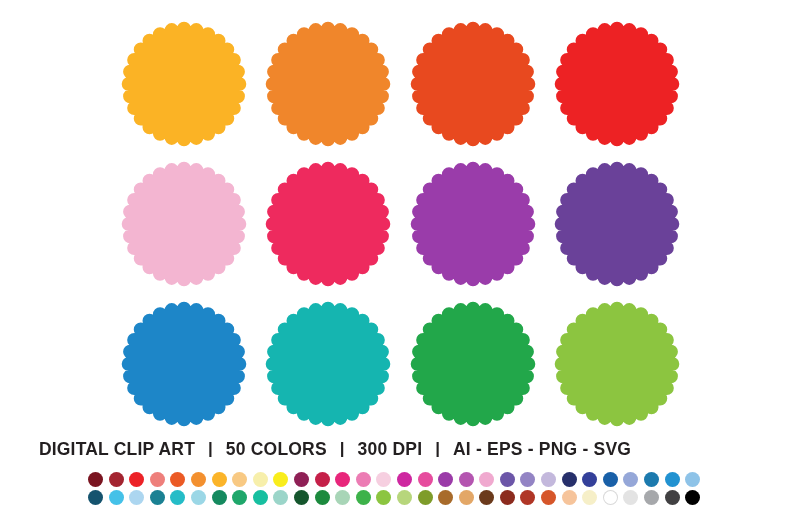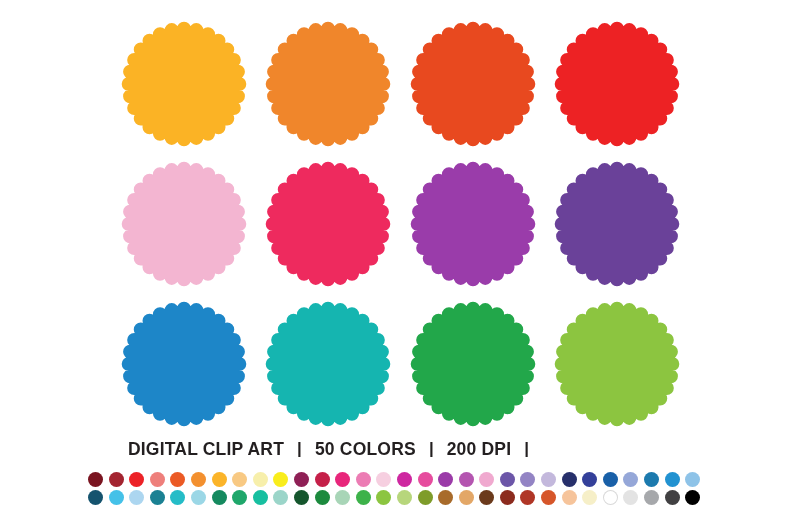--- a/index.html
+++ b/index.html
@@ -163,22 +163,23 @@
           <path d="M 44.40401548435668 6.148305754391863 a 5.595984515643327 5.595984515643327 0 1 0 11.191969031286654 0 a 5.595984515643327 5.595984515643327 0 1 0 -11.191969031286654 0 M 54.16193544345613 7.247759283493572 a 5.595984515643327 5.595984515643327 0 1 0 11.191969031286654 0 a 5.595984515643327 5.595984515643327 0 1 0 -11.191969031286654 0 M 63.43055255028105 10.490988679931412 a 5.595984515643327 5.595984515643327 0 1 0 11.191969031286654 0 a 5.595984515643327 5.595984515643327 0 1 0 -11.191969031286654 0 M 71.74509964072067 15.715364879221418 a 5.595984515643327 5.595984515643327 0 1 0 11.191969031286654 0 a 5.595984515643327 5.595984515643327 0 1 0 -11.191969031286654 0 M 78.68865060513525 22.65891584363602 a 5.595984515643327 5.595984515643327 0 1 0 11.191969031286654 0 a 5.595984515643327 5.595984515643327 0 1 0 -11.191969031286654 0 M 83.91302680442527 30.973462934075634 a 5.595984515643327 5.595984515643327 0 1 0 11.191969031286654 0 a 5.595984515643327 5.595984515643327 0 1 0 -11.191969031286654 0 M 87.15625620086311 40.24208004090054 a 5.595984515643327 5.595984515643327 0 1 0 11.191969031286654 0 a 5.595984515643327 5.595984515643327 0 1 0 -11.191969031286654 0 M 88.25570972996482 50 a 5.595984515643327 5.595984515643327 0 1 0 11.191969031286654 0 a 5.595984515643327 5.595984515643327 0 1 0 -11.191969031286654 0 M 87.15625620086311 59.75791995909946 a 5.595984515643327 5.595984515643327 0 1 0 11.191969031286654 0 a 5.595984515643327 5.595984515643327 0 1 0 -11.191969031286654 0 M 83.91302680442527 69.02653706592437 a 5.595984515643327 5.595984515643327 0 1 0 11.191969031286654 0 a 5.595984515643327 5.595984515643327 0 1 0 -11.191969031286654 0 M 78.68865060513525 77.34108415636398 a 5.595984515643327 5.595984515643327 0 1 0 11.191969031286654 0 a 5.595984515643327 5.595984515643327 0 1 0 -11.191969031286654 0 M 71.74509964072067 84.28463512077857 a 5.595984515643327 5.595984515643327 0 1 0 11.191969031286654 0 a 5.595984515643327 5.595984515643327 0 1 0 -11.191969031286654 0 M 63.43055255028105 89.5090113200686 a 5.595984515643327 5.595984515643327 0 1 0 11.191969031286654 0 a 5.595984515643327 5.595984515643327 0 1 0 -11.191969031286654 0 M 54.16193544345613 92.75224071650644 a 5.595984515643327 5.595984515643327 0 1 0 11.191969031286654 0 a 5.595984515643327 5.595984515643327 0 1 0 -11.191969031286654 0 M 44.40401548435668 93.85169424560814 a 5.595984515643327 5.595984515643327 0 1 0 11.191969031286654 0 a 5.595984515643327 5.595984515643327 0 1 0 -11.191969031286654 0 M 34.64609552525722 92.75224071650644 a 5.595984515643327 5.595984515643327 0 1 0 11.191969031286654 0 a 5.595984515643327 5.595984515643327 0 1 0 -11.191969031286654 0 M 25.37747841843231 89.5090113200686 a 5.595984515643327 5.595984515643327 0 1 0 11.191969031286654 0 a 5.595984515643327 5.595984515643327 0 1 0 -11.191969031286654 0 M 17.062931327992708 84.2846351207786 a 5.595984515643327 5.595984515643327 0 1 0 11.191969031286654 0 a 5.595984515643327 5.595984515643327 0 1 0 -11.191969031286654 0 M 10.119380363578092 77.34108415636399 a 5.595984515643327 5.595984515643327 0 1 0 11.191969031286654 0 a 5.595984515643327 5.595984515643327 0 1 0 -11.191969031286654 0 M 4.8950041642880855 69.02653706592437 a 5.595984515643327 5.595984515643327 0 1 0 11.191969031286654 0 a 5.595984515643327 5.595984515643327 0 1 0 -11.191969031286654 0 M 1.6517747678502452 59.75791995909947 a 5.595984515643327 5.595984515643327 0 1 0 11.191969031286654 0 a 5.595984515643327 5.595984515643327 0 1 0 -11.191969031286654 0 M 0.5523212387485366 50.00000000000001 a 5.595984515643327 5.595984515643327 0 1 0 11.191969031286654 0 a 5.595984515643327 5.595984515643327 0 1 0 -11.191969031286654 0 M 1.6517747678502452 40.24208004090055 a 5.595984515643327 5.595984515643327 0 1 0 11.191969031286654 0 a 5.595984515643327 5.595984515643327 0 1 0 -11.191969031286654 0 M 4.8950041642880855 30.973462934075638 a 5.595984515643327 5.595984515643327 0 1 0 11.191969031286654 0 a 5.595984515643327 5.595984515643327 0 1 0 -11.191969031286654 0 M 10.119380363578085 22.658915843636024 a 5.595984515643327 5.595984515643327 0 1 0 11.191969031286654 0 a 5.595984515643327 5.595984515643327 0 1 0 -11.191969031286654 0 M 17.062931327992683 15.715364879221426 a 5.595984515643327 5.595984515643327 0 1 0 11.191969031286654 0 a 5.595984515643327 5.595984515643327 0 1 0 -11.191969031286654 0 M 25.3774784184323 10.490988679931412 a 5.595984515643327 5.595984515643327 0 1 0 11.191969031286654 0 a 5.595984515643327 5.595984515643327 0 1 0 -11.191969031286654 0 M 34.64609552525721 7.247759283493572 a 5.595984515643327 5.595984515643327 0 1 0 11.191969031286654 0 a 5.595984515643327 5.595984515643327 0 1 0 -11.191969031286654 0 M 6.148305754391863 50 a 43.85169424560814 43.85169424560814 0 1 0 87.70338849121627 0 a 43.85169424560814 43.85169424560814 0 1 0 -87.70338849121627 0 " fill="#8CC540" fill-rule="nonzero"></path>
         </svg>
       </div>
     </div>
 
   <div id="caption">
       <span class="cap-text" style="color: rgb(35, 31, 32);">DIGITAL CLIP ART</span>
       <span class="cap-sep">|</span>
       <span class="cap-text" style="color: rgb(35, 31, 32);">50 COLORS</span>
       <span class="cap-sep">|</span>
-      <span class="cap-text" style="color: rgb(35, 31, 32);">200 DPI</span>
+      <span class="cap-text" style="color: rgb(35, 31, 32);">300 DPI</span>
       <span class="cap-sep">|</span>
+      <span class="cap-text" style="color: rgb(35, 31, 32);">AI - EPS - PNG - SVG</span>
     </div>
 
   <div id="swatch-strip">
     <div class="swatch-row" id="swatch-row-1">
         <div class="swatch">
           <span class="dot" style="background: rgb(122, 20, 32);"></span>
         </div>
         <div class="swatch">
           <span class="dot" style="background: rgb(163, 36, 48);"></span>
         </div>

